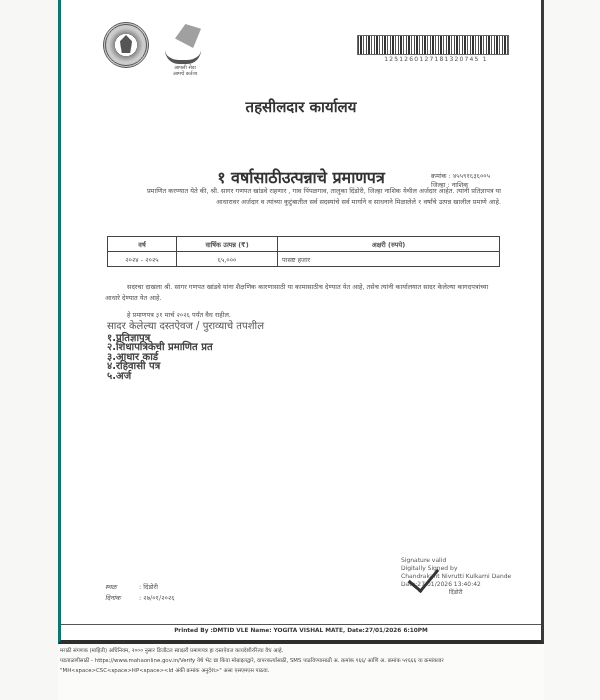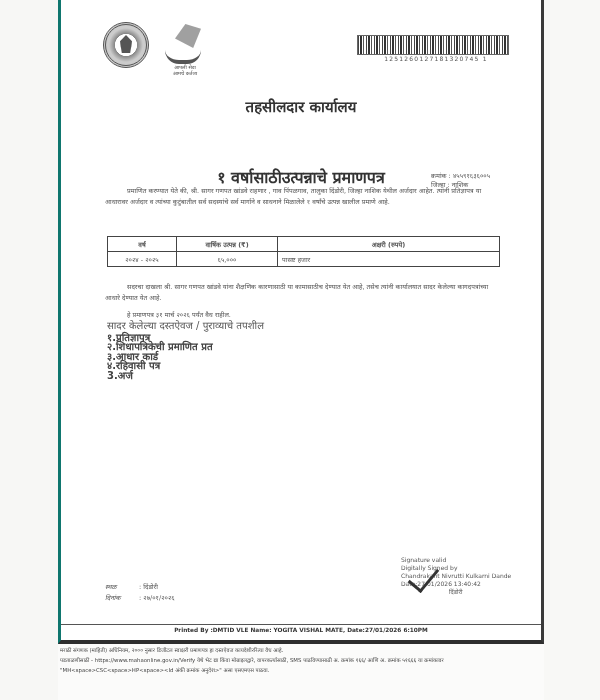--- a/index.html
+++ b/index.html
@@ -29,21 +29,21 @@
   .barcode {
     position: absolute; left: 296px; top: 35px; width: 150px; height: 18px;
     background: repeating-linear-gradient(90deg, #444 0 1px, #fff 1px 2px, #333 2px 4px, #fff 4px 5px, #555 5px 6px, #fff 6px 8px);
     border: 1px solid #666;
   }
   .barcode-num { position: absolute; left: 300px; top: 55px; width: 150px; font-size: 6px; letter-spacing: 1.2px; color: #555; text-align: center; }
   .office-title { position: absolute; left: 0; right: 0; top: 96px; text-align: center; font-size: 15px; font-weight: bold; color: #333; }
   .ref { position: absolute; left: 370px; top: 124px; font-size: 6.5px; line-height: 9px; color: #555; margin-top: 48px; }
   .cert-title { position: absolute; left: 0; right: 0; top: 166px; text-align: center; font-size: 16px; font-weight: bold; color: #333; }
   .para { position: absolute; left: 44px; width: 396px; font-size: 6.5px; line-height: 11px; color: #555; text-indent: 22px; }
-  .p1 { top: 186px; }
+  .p1 { top: 186px; text-align: right; }
   table.income { position: absolute; left: 46px; top: 236px; width: 393px; border-collapse: collapse; font-size: 6.5px; color: #555; }
   table.income td, table.income th { border: 1.5px solid #444; padding: 2px 4px; height: 10px; }
   table.income th { font-weight: bold; text-align: center; }
   table.income td.c { text-align: center; }
   .p2 { top: 282px; }
   .p3 { top: 310px; }
   .docs { position: absolute; left: 46px; top: 321px; font-size: 10px; line-height: 9.5px; color: #555; }
   .docs .head { margin-bottom: 2px; }
   .docs .item { font-weight: bold; color: #444; }
   .sig { position: absolute; left: 340px; top: 556px; font-size: 6px; line-height: 8px; color: #555; }
@@ -102,21 +102,21 @@
 
   <div class="para p2">सदरचा दाखला श्री. सागर गणपत खांडवे यांना शैक्षणिक कारणासाठी या कामासाठीच देण्यात येत आहे, तसेच त्यांनी कार्यालयात सादर केलेल्या कागदपत्रांच्या आधारे देण्यात येत आहे.</div>
   <div class="para p3">हे प्रमाणपत्र ३१ मार्च २०२६ पर्यंत वैध राहील.</div>
 
   <div class="docs">
     <div class="head">सादर केलेल्या दस्तऐवज / पुराव्याचे तपशील</div>
     <div class="item">१.प्रतिज्ञापत्र</div>
     <div class="item">२.शिधापत्रिकेची प्रमाणित प्रत</div>
     <div class="item">३.आधार कार्ड</div>
     <div class="item">४.रहिवासी पत्र</div>
-    <div class="item">3.अर्ज</div>
+    <div class="item">५.अर्ज</div>
   </div>
 
   <div class="sig">
     <div class="tick"></div>
     <div>Signature valid</div>
     <div>Digitally Signed by</div>
     <div>Chandrakant Nivrutti Kulkarni Dande</div>
     <div>Date:27/01/2026 13:40:42</div>
     <div class="office">दिंडोरी</div>
   </div>

